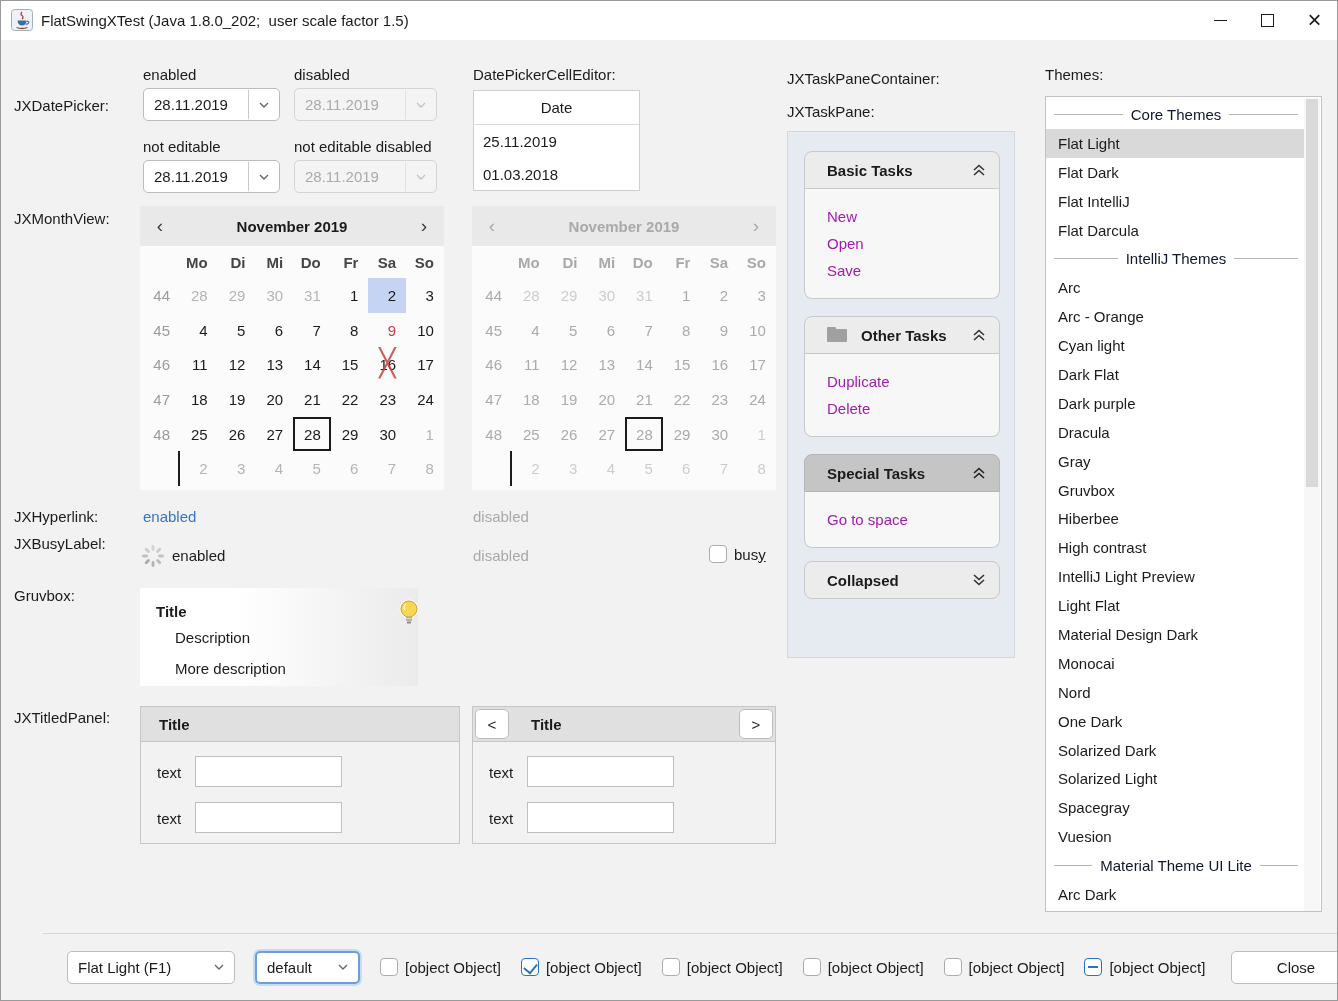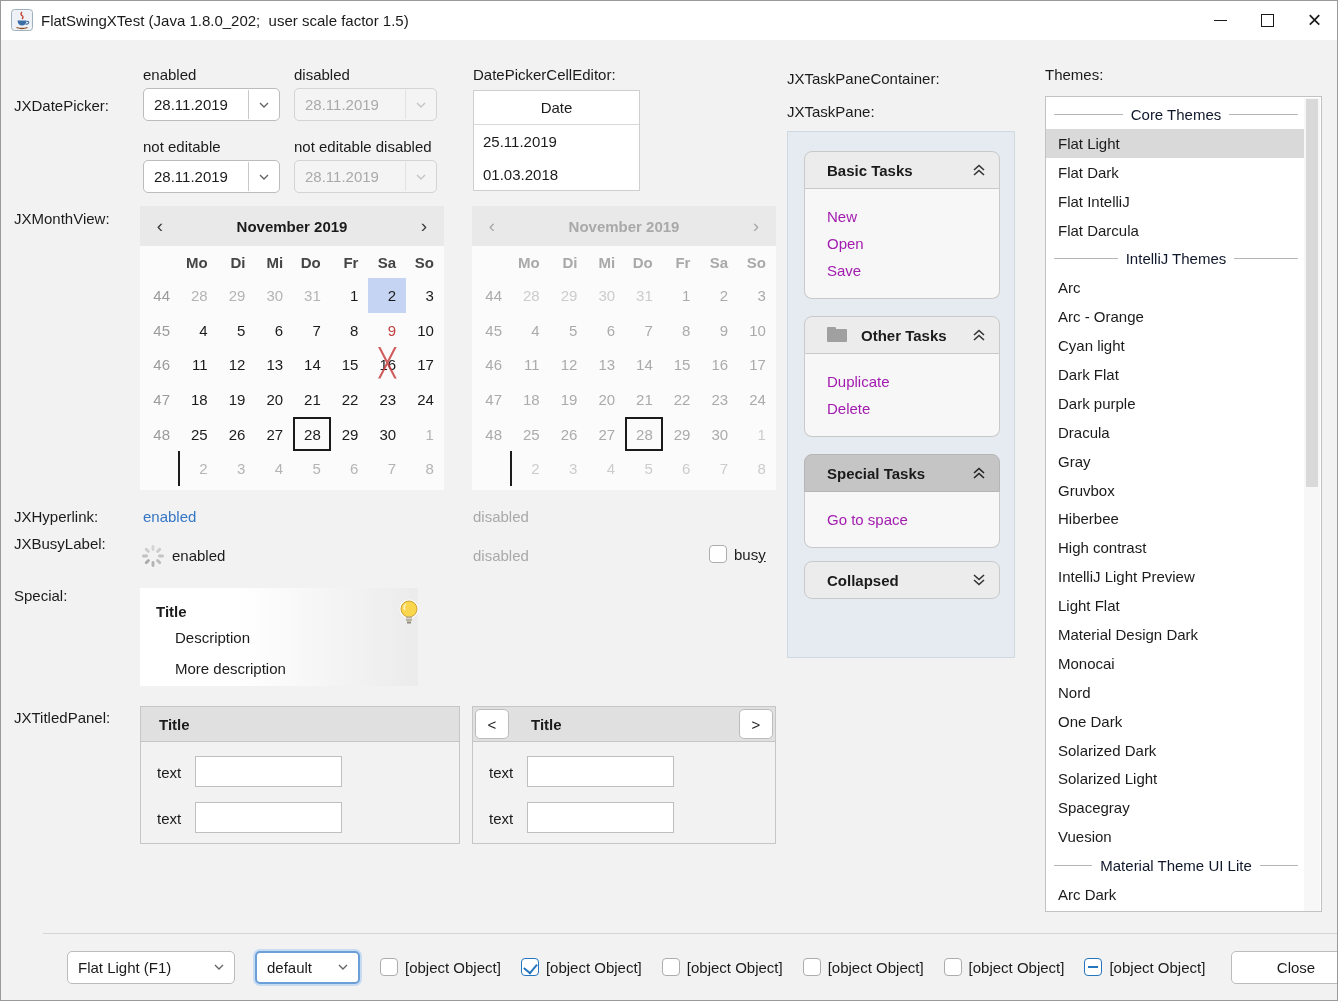--- a/index.html
+++ b/index.html
@@ -128,21 +128,21 @@
     <div class="win-btn" style="font-size:24px;font-weight:300;">
         <span>×</span>
       </div>
   </div>
 </div>
 
 <span class="side-label" style="top:97px;">JXDatePicker:</span>
 <span class="side-label" style="top:210px;">JXMonthView:</span>
 <span class="side-label" style="top:508px;">JXHyperlink:</span>
 <span class="side-label" style="top:527px;margin-top:8px;">JXBusyLabel:</span>
-<span class="side-label" style="top:587px;">Special:</span>
+<span class="side-label" style="top:587px;">Gruvbox:</span>
 <span class="side-label" style="top:709px;">JXTitledPanel:</span>
 
 <span class="abs small-label" style="left:143px;top:66px;">enabled</span>
 <span class="abs small-label" style="left:294px;top:66px;">disabled</span>
 
 <div class="abs combo" style="left:143px;top:88px;width:137px;">
   <span class="val">28.11.2019</span>
   <span class="sep"></span>
   <span class="arrow">
       <svg class="chev" viewBox="0 0 10 6">

